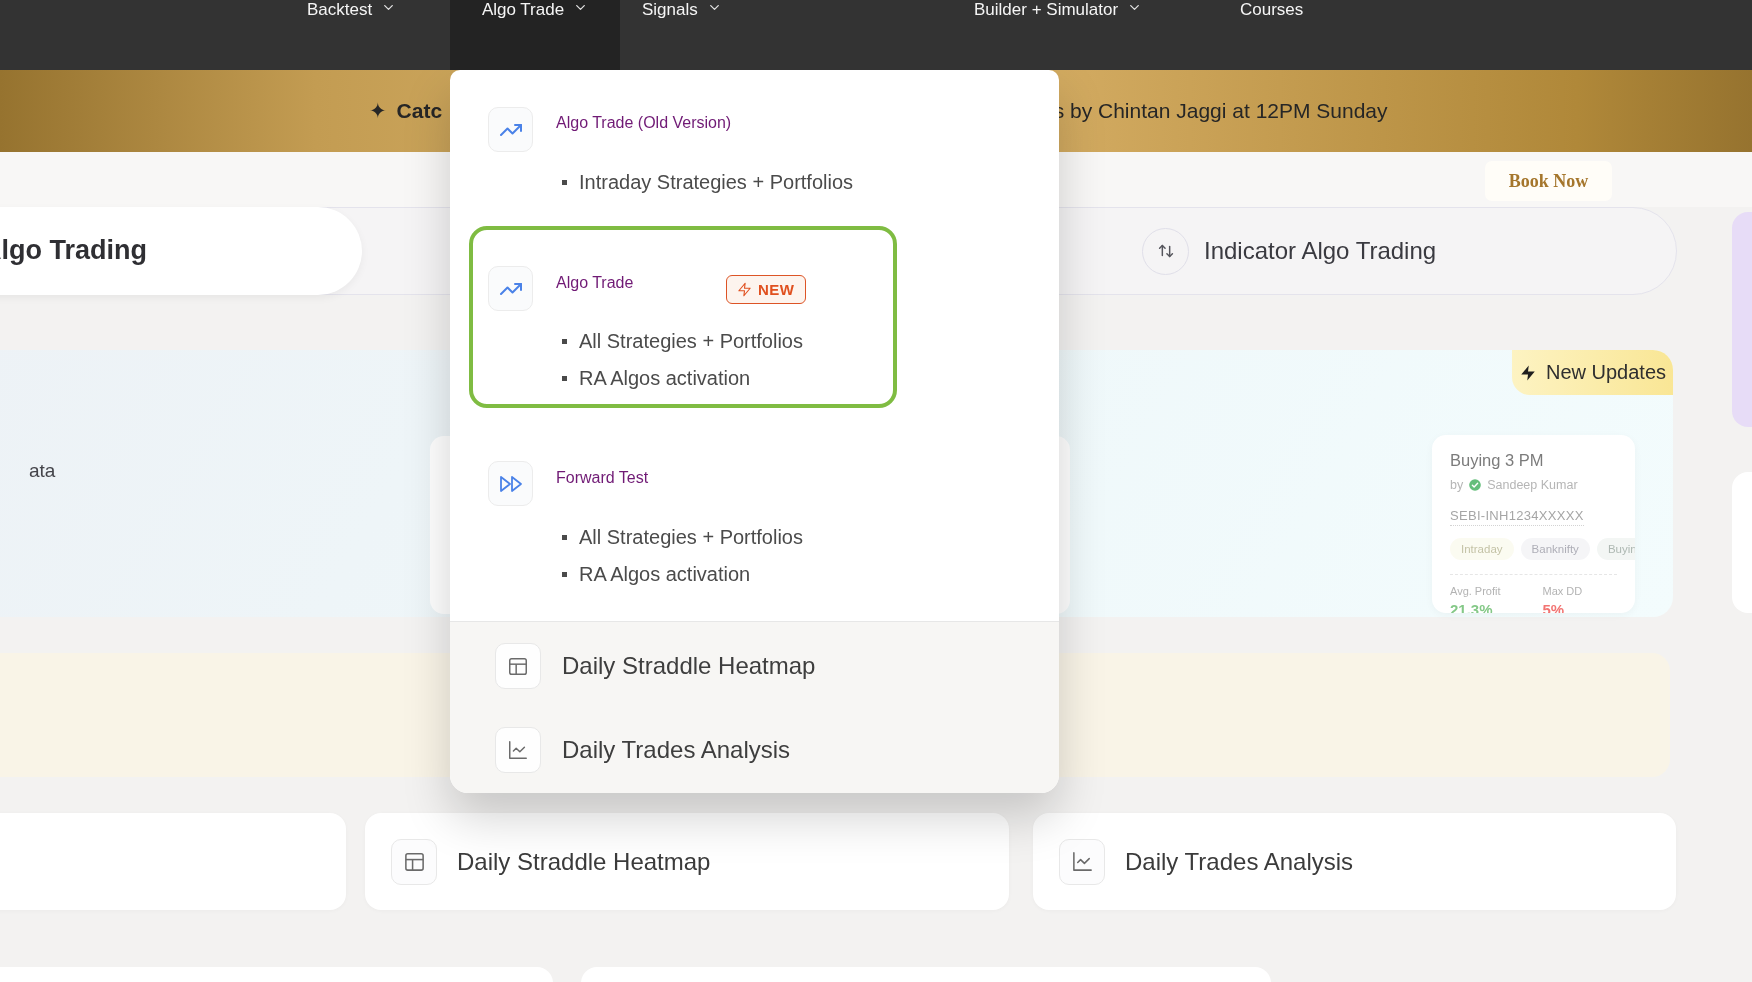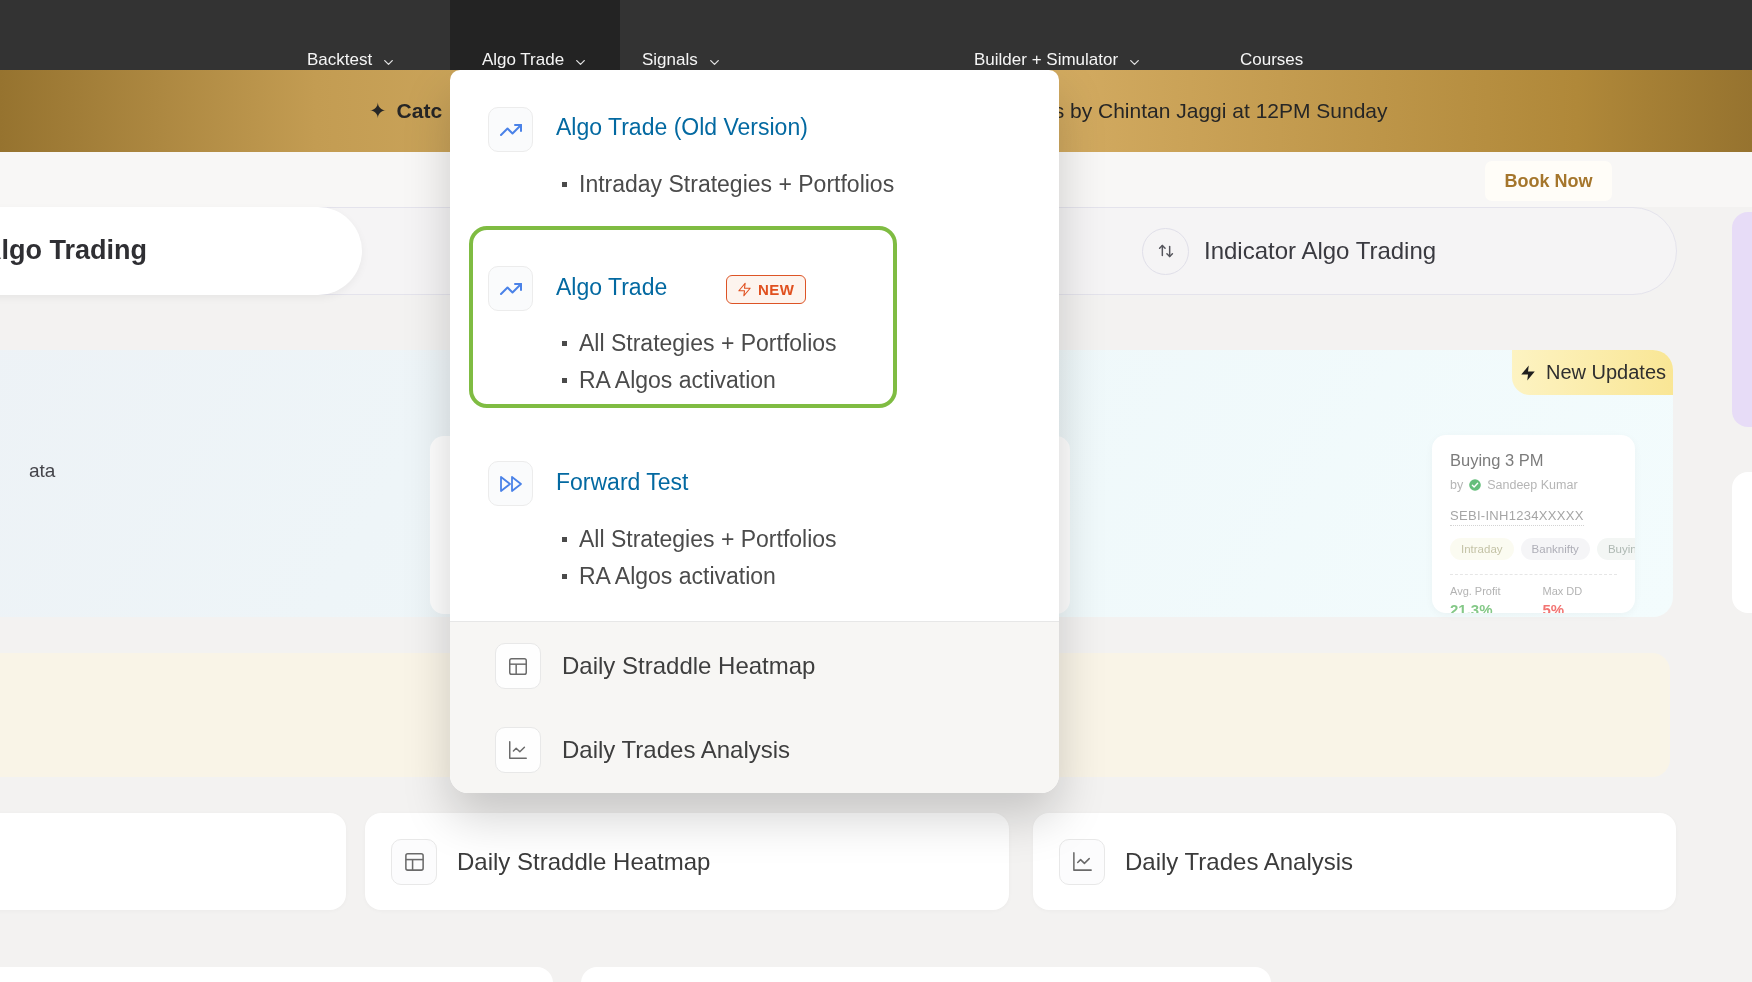--- a/index.html
+++ b/index.html
@@ -2,34 +2,34 @@
 <html><head>
 <meta charset="utf-8">
 <style>
   * { margin:0; padding:0; box-sizing:border-box; }
   html,body { width:1752px; height:982px; }
   body { font-family:"Liberation Sans","DejaVu Sans",sans-serif; }
   #stage { position:relative; width:1752px; height:982px; overflow:hidden; background:#f3f2f1; }
 
   
   .topnav { position:absolute; left:0; top:0; width:1752px; height:70px; background:#333333; z-index:60; }
-  .nav-item { position:absolute; top:0; height:70px; display:flex; align-items:flex-end; gap:9px;
+  .nav-item { position:absolute; top:0; height:70px; display:flex; align-items:flex-start; gap:9px;
               color:#f5f5f5; font-size:17px; cursor:pointer; }
   .nav-item svg { opacity:.9; }
   .nav-active { background:#232323; justify-content:center; }
   .nav-badge { background:#3b82f6; color:#fff; font-size:14px; padding:3px 10px; border-radius:5px; }
 
   
   .banner { position:absolute; left:0; top:70px; width:1752px; height:82px; z-index:10;
             background:linear-gradient(90deg,#96732f 0%,#c39c52 18%,#dab56c 45%,#d1a95f 62%,#b08839 90%,#96732f 100%); }
   .banner-text { position:absolute; top:0; height:82px; display:flex; align-items:center; gap:10px;
                  color:#262626; font-size:21px; font-weight:600; }
   .book-btn { position:absolute; left:1485px; top:91px; width:127px; height:40px; background:#fffdf8;
               border:none; border-radius:7px; color:#a5762c; font-size:18px; font-weight:600;
-              font-family:Liberation Sans, sans-serif; cursor:pointer; }
+              font-family:Liberation Serif, serif; cursor:pointer; }
 
   
   .band-light { position:absolute; left:0; top:152px; width:1752px; height:55px; background:#f8f7f6; }
   .tabs-row { position:absolute; left:-60px; top:207px; width:1737px; height:88px;
               border:1px solid #e4e3ec; border-radius:44px; background:#f5f4f5; }
   .tab-pill { position:absolute; left:-80px; top:207px; width:442px; height:88px; background:#ffffff;
               border-radius:44px; box-shadow:0 3px 8px rgba(0,0,0,.05); overflow:hidden; cursor:pointer; }
   .tab-pill span { position:absolute; left:62px; top:28px; font-size:27px; font-weight:bold; color:#2f2f33; white-space:nowrap; }
   .tab-right { position:absolute; left:1142px; top:207px; height:88px; display:flex; align-items:center; gap:15px; cursor:pointer;text-align:right; }
   .swap-circle { width:47px; height:47px; border:1px solid #e0dfe9; border-radius:50%;
@@ -77,22 +77,22 @@
   .peek-card { position:absolute; top:967px; height:60px; background:#ffffff; border-radius:16px; }
 
   .iconbox { width:46px; height:46px; border:1px solid #e8e8e8; border-radius:10px; background:#fcfcfd;
              display:flex; align-items:center; justify-content:center; color:#6a6a6a; }
 
   
   .dropdown { position:absolute; left:450px; top:70px; width:609px; height:723px; background:#ffffff;
               border-radius:10px 10px 18px 18px; box-shadow:0 24px 48px rgba(0,0,0,.18); z-index:50; }
   .dd-iconbox { position:absolute; width:45px; height:45px; border:1px solid #ececec; border-radius:10px;
                 background:#fafbfc; display:flex; align-items:center; justify-content:center; color:#4a82e8; }
-  .dd-title { position:absolute; font-size:23px; color:#0369a1; white-space:nowrap; cursor:pointer; }
-  .dd-bullet { position:absolute; display:flex; align-items:center; gap:12px; font-size:23px; color:#4b4b4b; white-space:nowrap; }
+  .dd-title { position:absolute; font-size:16px; color:#701a75; white-space:nowrap; cursor:pointer; }
+  .dd-bullet { position:absolute; display:flex; align-items:center; gap:12px; font-size:20px; color:#4b4b4b; white-space:nowrap; }
   .sq { width:5px; height:5px; background:#4a4a4a; display:inline-block; }
   .green-box { position:absolute; left:19px; top:156px; width:428px; height:182px;
                border:4px solid #7fbc42; border-radius:18px; cursor:pointer; }
   .new-badge { position:absolute; left:276px; top:205px; height:29px; display:flex; align-items:center; gap:6px;
                border:1.5px solid #dd5426; border-radius:6px; background:#fdf4ee; padding:0 10px;
                color:#e0501f; font-size:15px; font-weight:bold; letter-spacing:.5px; }
   .dd-footer { position:absolute; left:0; top:551px; width:609px; height:172px; background:#f7f6f4;
                border-top:1px solid #e7e7e7; border-radius:0 0 18px 18px; }
   .dd-footer-row { position:absolute; left:45px; display:flex; align-items:center; gap:21px; cursor:pointer; }
   .dd-footer-row .iconbox { background:#fefefe; }

